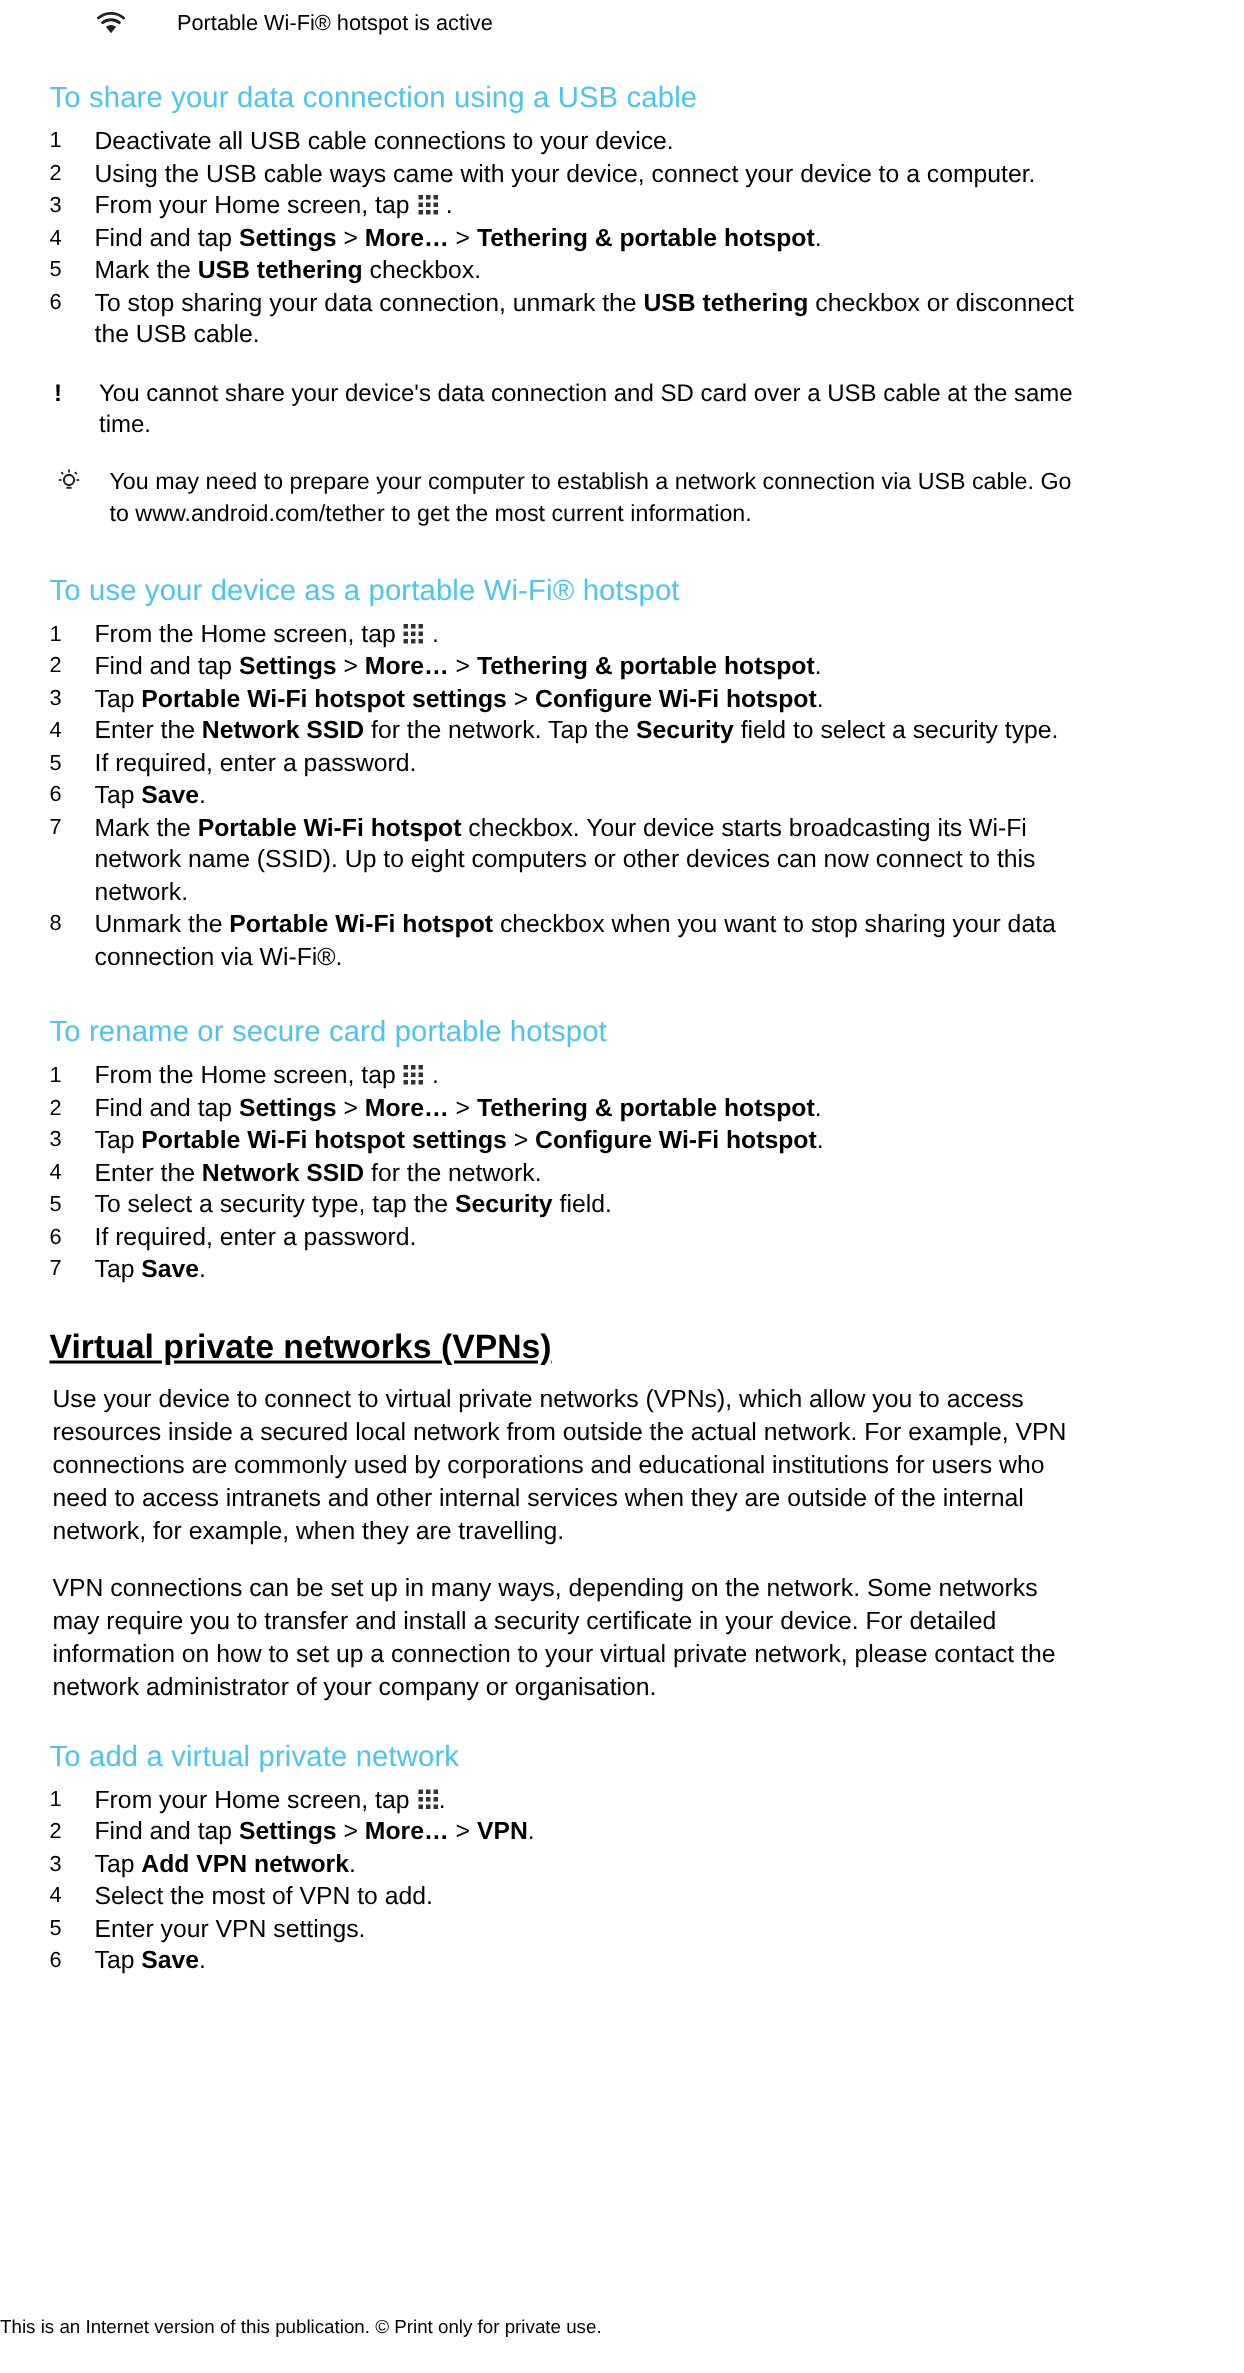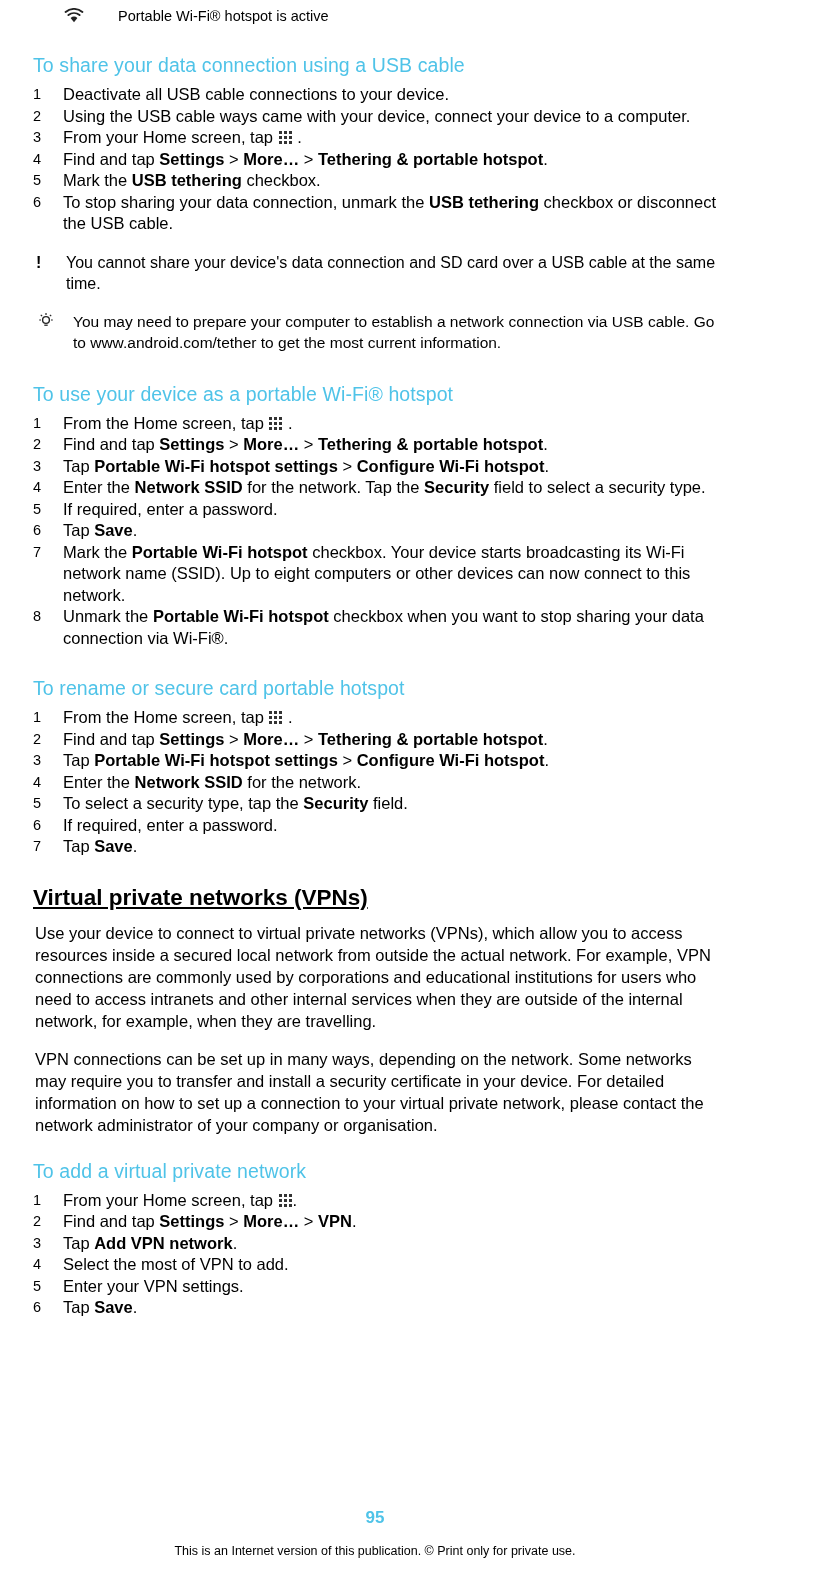--- a/index.html
+++ b/index.html
@@ -162,21 +162,20 @@
     text-align: center;
     color: #4fc3e8;
     font-size: 17px;
     font-weight: bold;
   }
   .footer-note {
     position: absolute;
     left: 0;
     right: 0;
     bottom: 24px;
-    text-align: center;
     font-size: 12.5px;
     color: #000;
   }
 </style>
 </head>
 <body>
 
 <div class="page">
 
   <div class="topbar">
@@ -262,16 +261,15 @@
   </div>
   <ol class="steps">
     <li>From your Home screen, tap <span class="app-icon"><i style="left:0;top:0"></i><i style="left:5px;top:0"></i><i style="left:10px;top:0"></i><i style="left:0;top:5px"></i><i style="left:5px;top:5px"></i><i style="left:10px;top:5px"></i><i style="left:0;top:10px"></i><i style="left:5px;top:10px"></i><i style="left:10px;top:10px"></i></span>.</li>
     <li>Find and tap <span class="b">Settings</span> &gt; <span class="b">More…</span> &gt; <span class="b">VPN</span>.</li>
     <li>Tap <span class="b">Add VPN network</span>.</li>
     <li><span>Select the most of VPN to add.</span></li>
     <li><span>Enter your VPN settings.</span></li>
     <li>Tap <span class="b">Save</span>.</li>
   </ol>
 
-  <div class="page-number">95</div>
   <div class="footer-note">This is an Internet version of this publication. © Print only for private use.</div>
 
 </div>
 
 </body></html>

